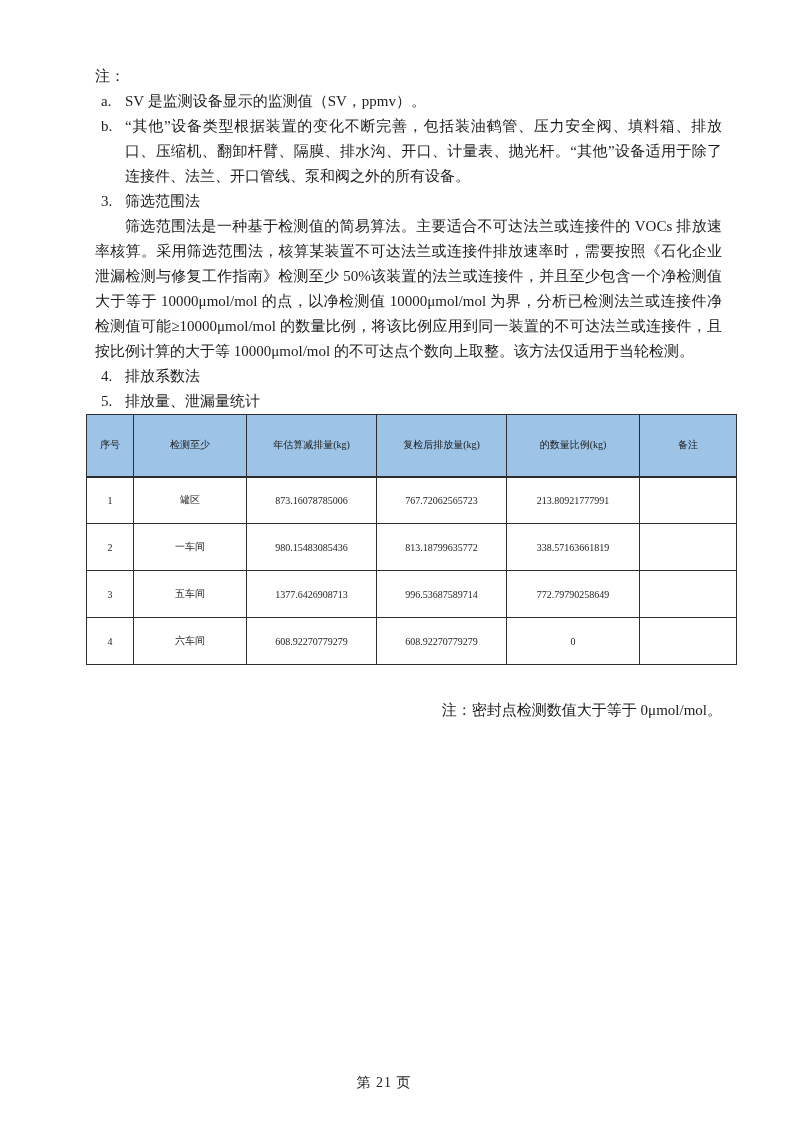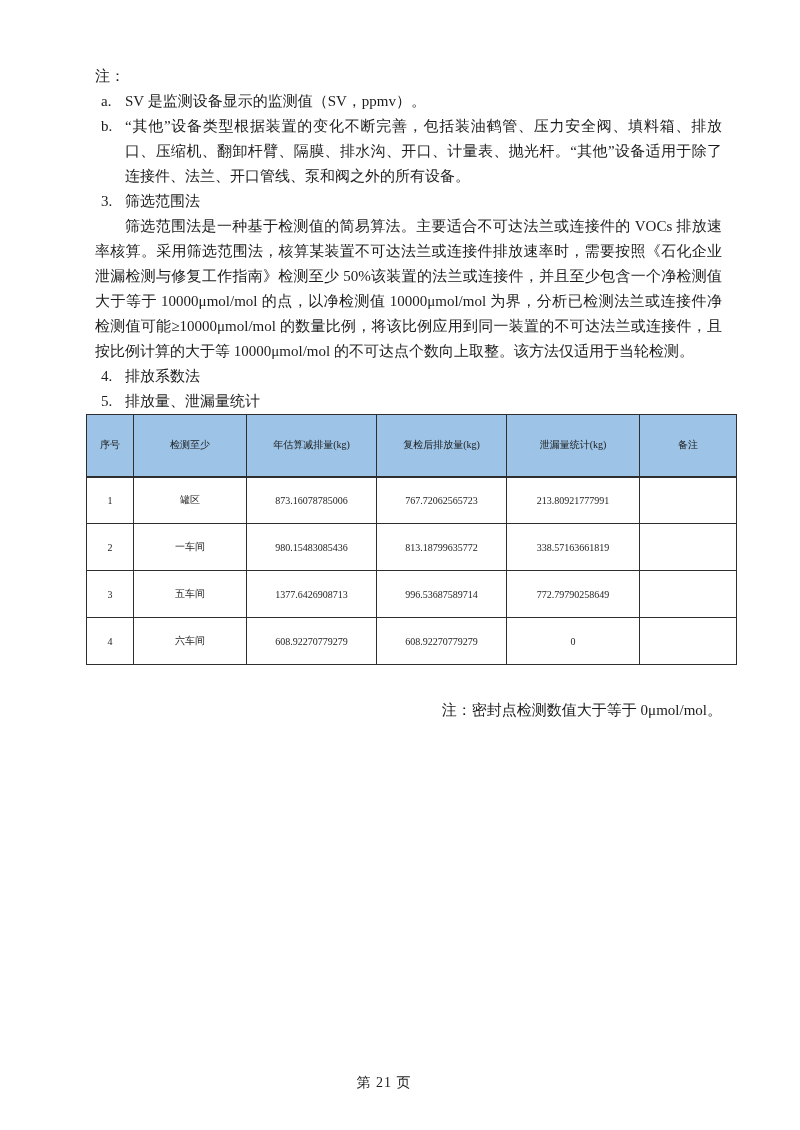--- a/index.html
+++ b/index.html
@@ -125,21 +125,21 @@
       <col class="col-after">
         <col class="col-reduction">
         <col class="col-remark">
     </colgroup>
     <thead>
       <tr style="background-color: rgb(157, 195, 230);">
         <th>序号</th>
         <th>检测至少</th>
         <th>年估算减排量(kg)</th>
         <th>复检后排放量(kg)</th>
-        <th>泄漏量统计(kg)</th>
+        <th>的数量比例(kg)</th>
         <th>备注</th>
       </tr>
     </thead>
     <tbody>
       <tr>
         <td>1</td>
         <td>罐区</td>
         <td>873.16078785006</td>
         <td>767.72062565723</td>
         <td>213.80921777991</td>

